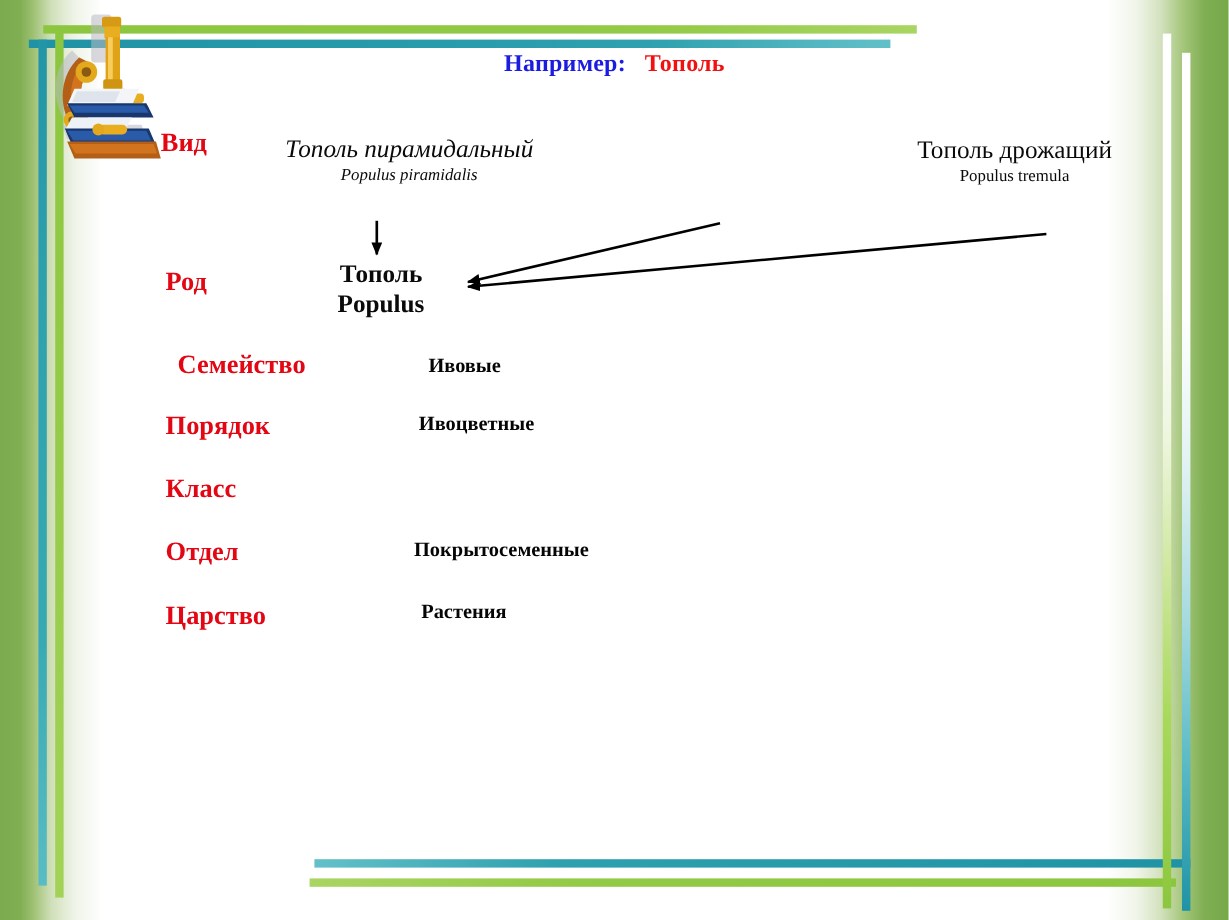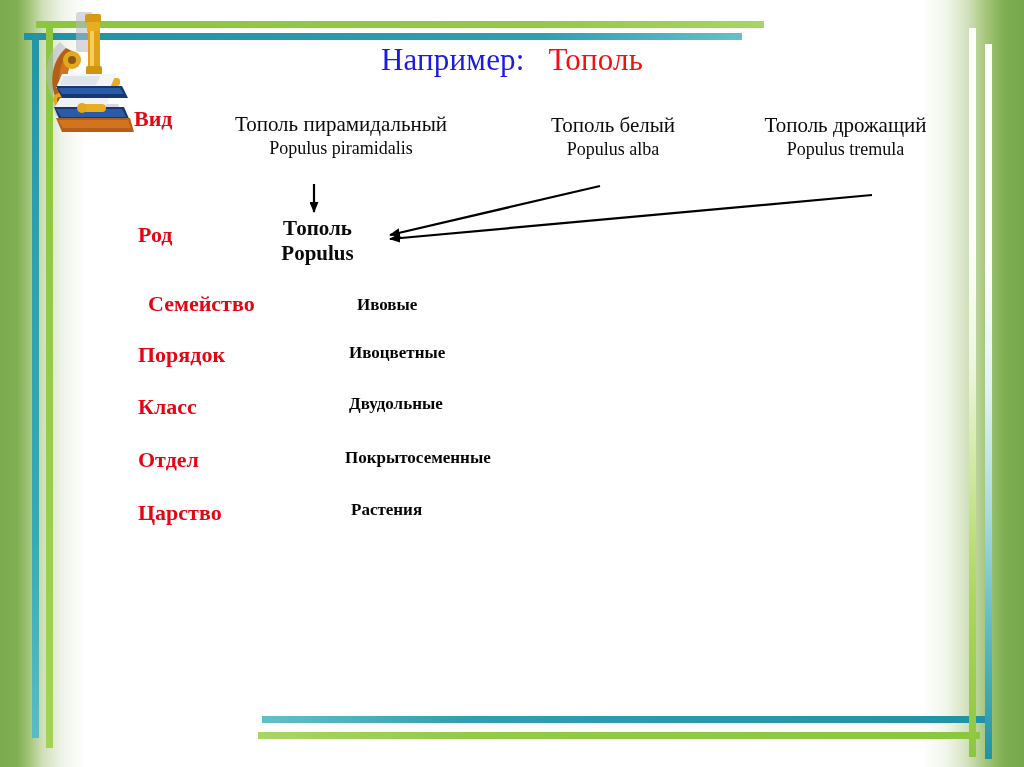--- a/index.html
+++ b/index.html
@@ -89,22 +89,22 @@
     left: 30px; top: 8px;
     width: 112px; height: 132px;
   }
 
   
   .slide-title {
     position: absolute;
     left: 0; top: 42px;
     width: 1024px;
     text-align: center;
-    font-size: 31px;
-    font-weight: normal;
+    font-size: 20px;
+    font-weight: bold;
     letter-spacing: 0.2px;
     white-space: nowrap;
   }
   .title-blue { color: #1c1ce0; }
   .title-red  { color: #f21111; }
 
   
   .rank-label {
     position: absolute;
     color: #e30613;
@@ -122,22 +122,22 @@
 
   
   .species {
     position: absolute;
     text-align: center;
     color: #0a0a0a;
     line-height: 1.22;
     white-space: nowrap;
   }
   .species .l1 { font-size: 21px; }
-  .species .l2 { font-size: 18px; }
-  .species.italic { }
+  .species .l2 { font-size: 14px; }
+  .species.italic { font-style: italic; }
 
   .genus-block {
     position: absolute;
     text-align: center;
     font-weight: bold;
     font-size: 21px;
     color: #0a0a0a;
     line-height: 1.18;
     white-space: nowrap;
   }
@@ -223,33 +223,28 @@
   <div class="rank-label" style="left:134px; top:106px;text-align:right;">Вид</div>
   <div class="rank-label" style="left:138px; top:222px;">Род</div>
   <div class="rank-label" style="left:148px; top:291px;">Семейство</div>
   <div class="rank-label" style="left:138px; top:342px;">Порядок</div>
   <div class="rank-label" style="left:138px; top:394px;">Класс</div>
   <div class="rank-label" style="left:138px; top:447px;">Отдел</div>
   <div class="rank-label" style="left:138px; top:500px;">Царство</div>
 
   <div class="rank-value" style="left:357px; top:295px;">Ивовые</div>
   <div class="rank-value" style="left:349px; top:343px;">Ивоцветные</div>
-  <div class="rank-value" style="left:349px; top:394px;">Двудольные</div>
   <div class="rank-value" style="left:345px; top:448px;">Покрытосеменные</div>
   <div class="rank-value" style="left:351px; top:500px;">Растения</div>
 
   <div class="species italic" style="left:196px; top:112px; width:290px;">
     <div class="l1">Тополь пирамидальный</div>
     <div class="l2">Populus piramidalis</div>
   </div>
 
-  <div class="species italic" style="left:518px; top:113px; width:190px;">
-    <div class="l1">Тополь белый</div>
-    <div class="l2">Populus alba</div>
-  </div>
 
   <div class="species" style="left:728px; top:113px; width:235px;">
     <div class="l1">Тополь дрожащий</div>
     <div class="l2">Populus tremula</div>
   </div>
 
   <div class="genus-block" style="left:255px; top:216px; width:125px;">
     <div>Тополь</div>
     <div>Populus</div>
   </div>

